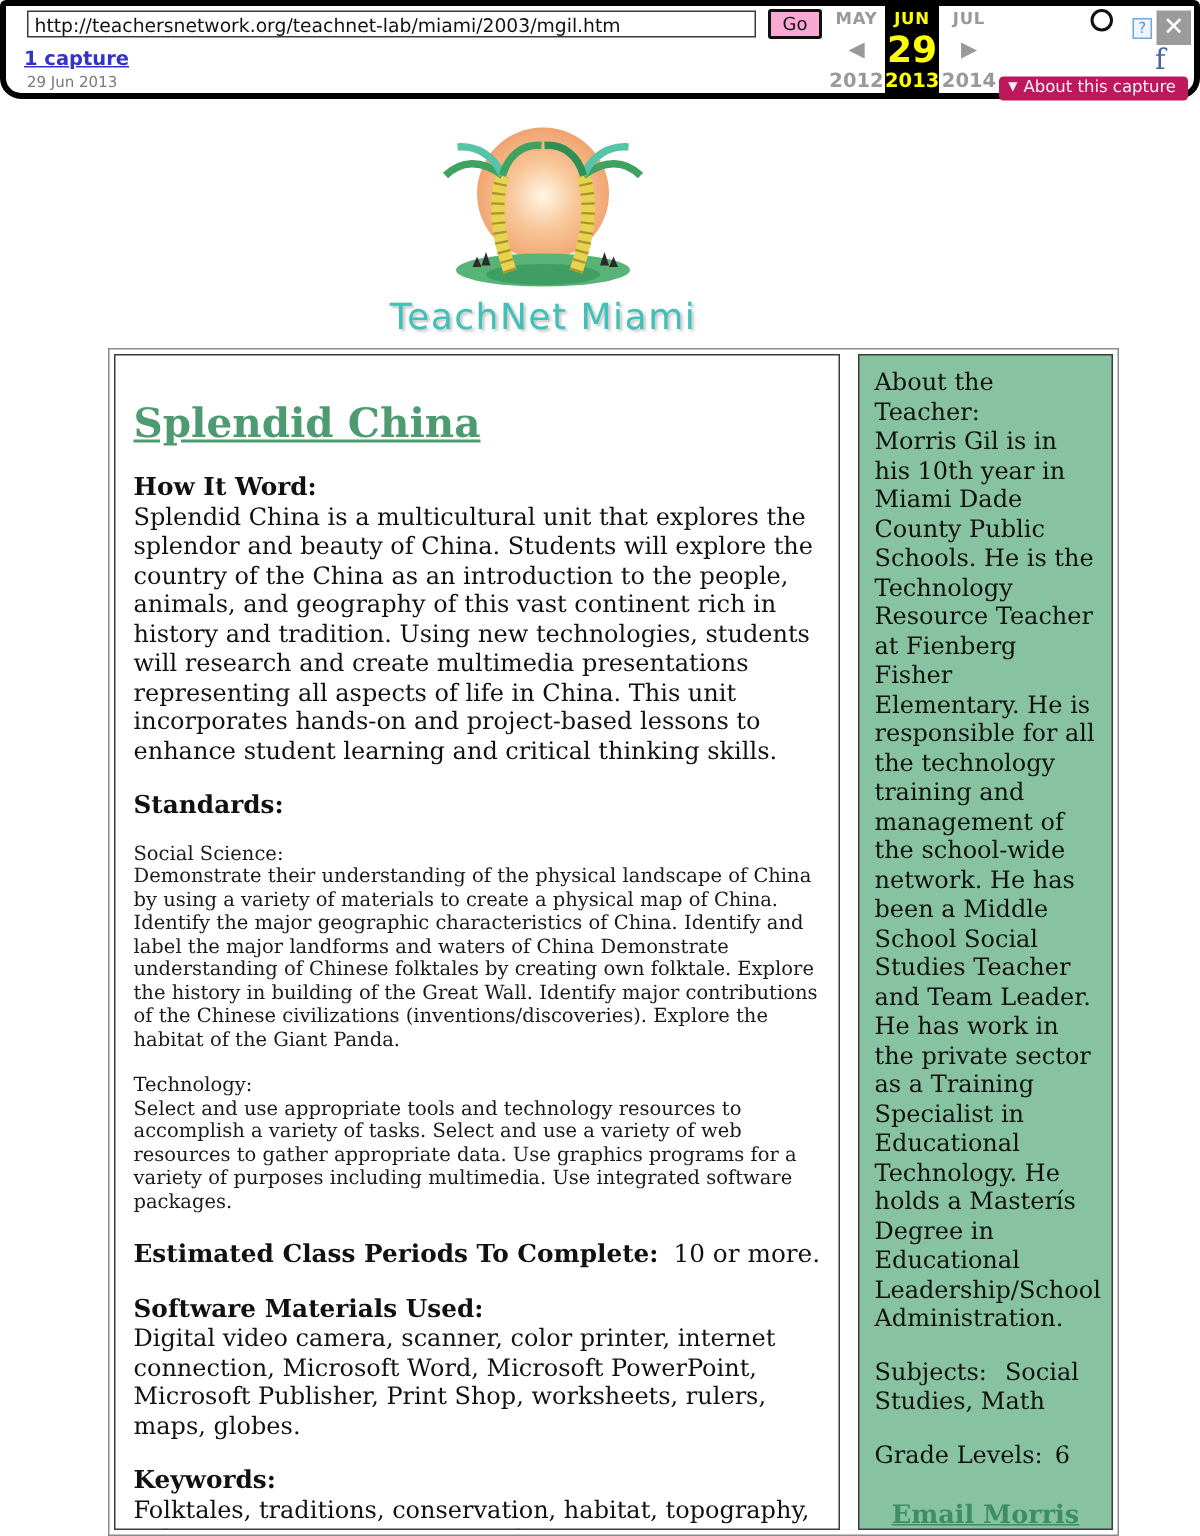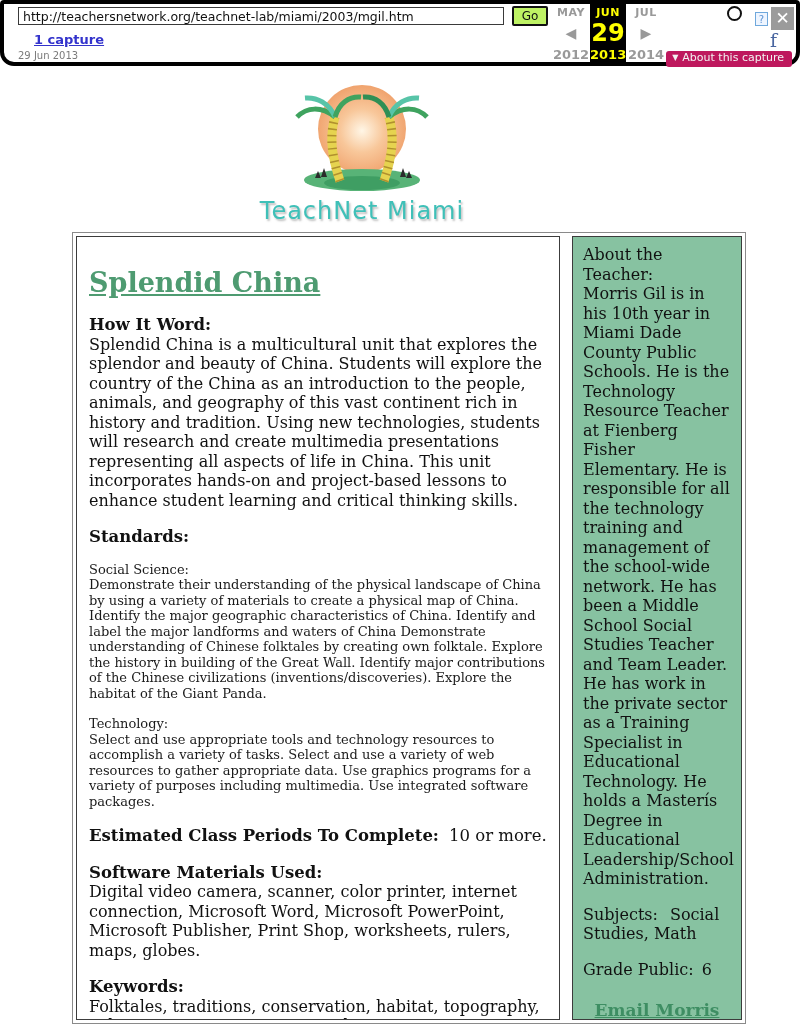--- a/index.html
+++ b/index.html
@@ -15,26 +15,26 @@
     border:4px solid #000; border-radius:4px 4px 14px 14px;
     font-family:"DejaVu Sans","Liberation Sans",sans-serif;
   }
   .url-input {
     position:absolute; left:14px; top:3px; width:486px; height:18px;
     border:1px solid #3a3a3a; font-size:12.5px; padding:0 4px;
     font-family:"DejaVu Sans",sans-serif; color:#111;
   }
   .go-btn {
     position:absolute; left:508px; top:2px; width:36px; height:20px;
-    background:#bef264; border:2px solid #111; border-radius:2px;
+    background:#f9a8d4; border:2px solid #111; border-radius:2px;
     font-size:12px; font-family:"DejaVu Sans",sans-serif; color:#111;
     line-height:14px; padding:0;
   }
   .captures-link {
-    position:absolute; left:30px; top:28px; font-size:13px; font-weight:bold;
+    position:absolute; left:12px; top:28px; font-size:13px; font-weight:bold;
     color:#3333cc; text-decoration:underline; cursor:pointer;
   }
   .capture-date { position:absolute; left:14px; top:46px; font-size:10px; color:#7a7a7a; }
 
   .cal-strip { position:absolute; left:586px; top:0; width:36px; height:58px; background:#000; }
   .cal {
     position:absolute; left:548px; top:0; width:114px; height:58px;
     display:grid; grid-template-columns:38px 36px 40px; grid-template-rows:17px 26px 15px;
     text-align:center;
   }
@@ -215,19 +215,19 @@
 
   <div class="side-cell" style="background: rgb(135, 194, 161);">
     <div class="side-lbl">About the Teacher:</div>
     <div>Morris Gil is in his 10th year in Miami Dade County Public Schools. He is the Technology Resource Teacher at Fienberg Fisher Elementary. He is responsible for all the technology training and management of the school-wide network. He has been a Middle School Social Studies Teacher and Team Leader. He has work in the private sector as a Training Specialist in Educational Technology. He holds a Masterís Degree in Educational Leadership/School Administration.</div>
 
     <div class="side-sec">
       <span class="side-lbl">Subjects:</span><span class="subj-val">Social Studies, Math</span>
     </div>
 
     <div class="side-sec">
-      <span class="side-lbl">Grade Public:</span><span class="grade-val">6</span>
+      <span class="side-lbl">Grade Levels:</span><span class="grade-val">6</span>
     </div>
 
     <a class="email-link">Email Morris</a>
   </div>
 
 </div>
 
 </body></html>

